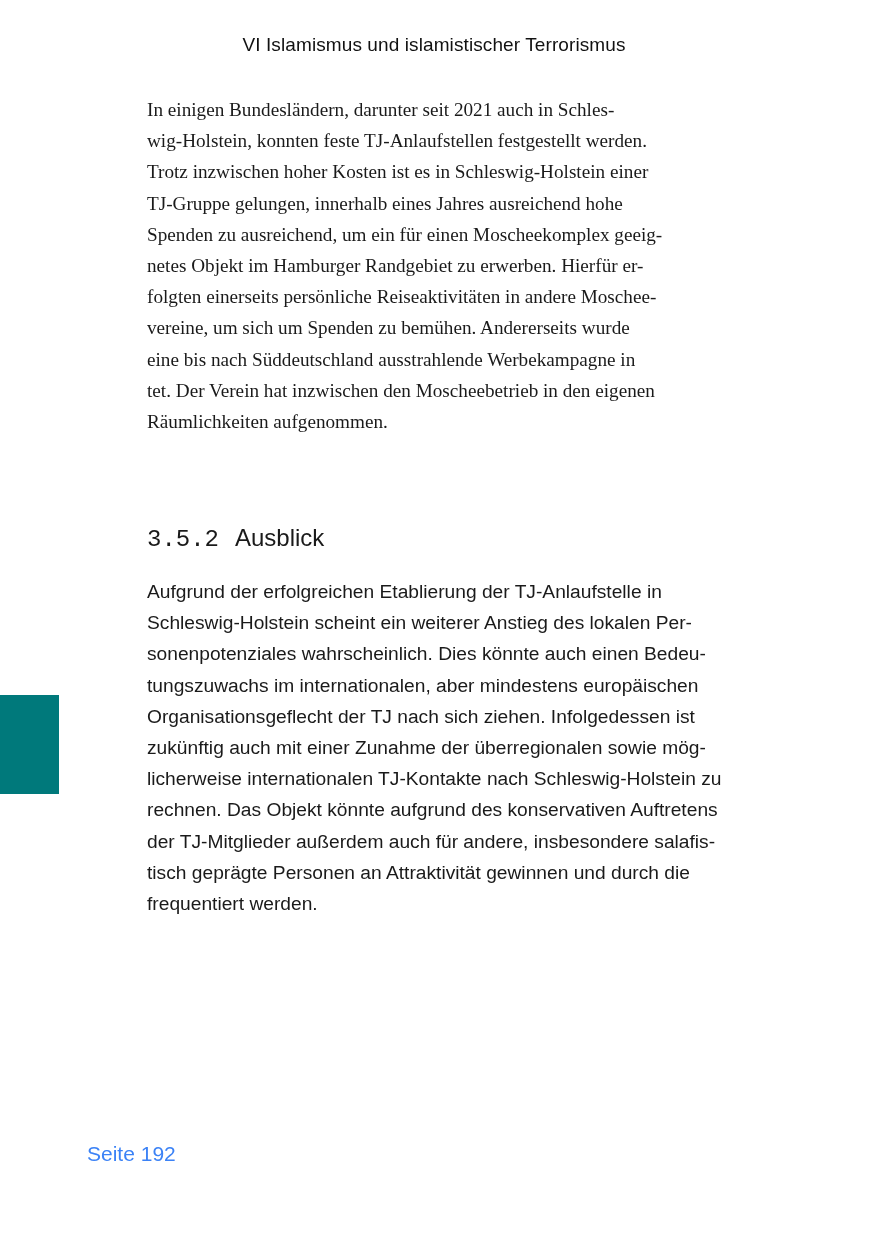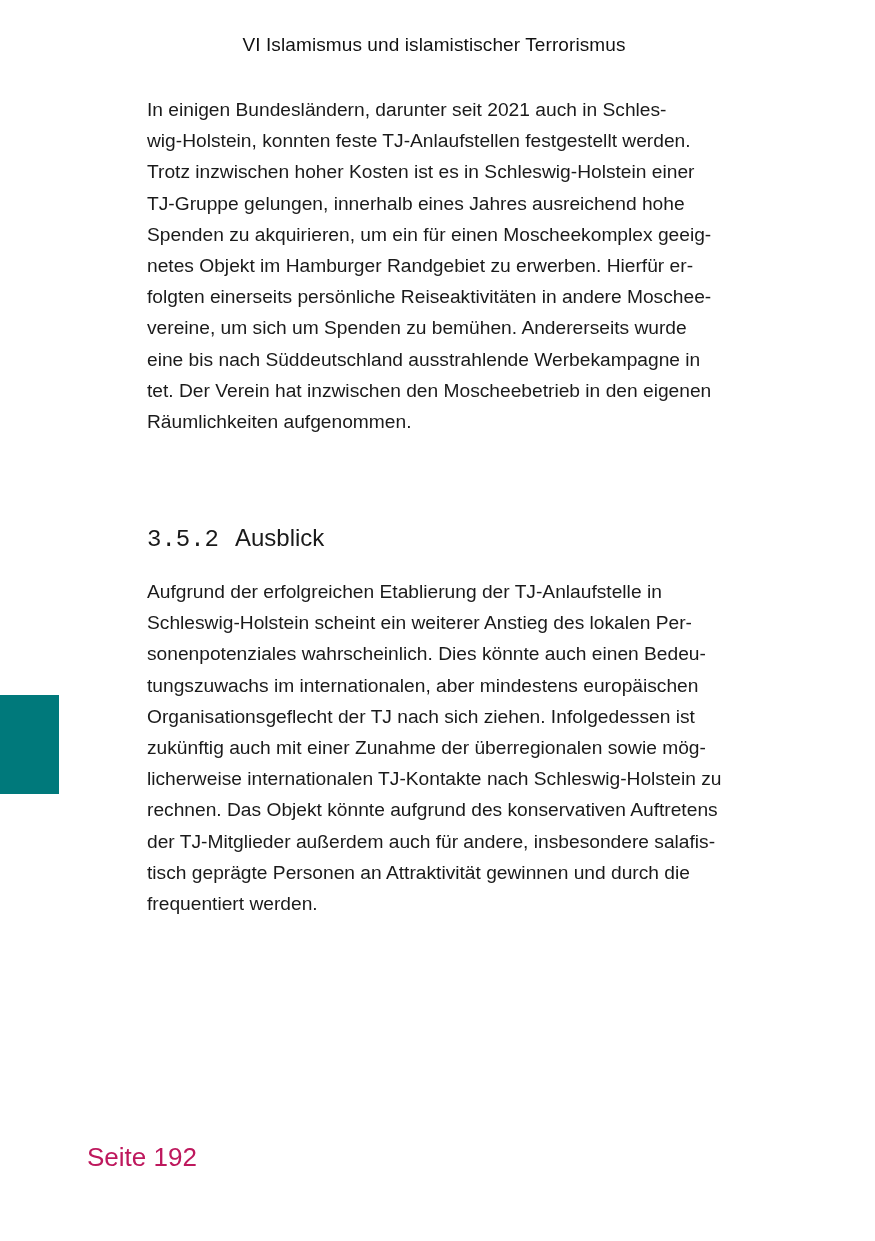--- a/index.html
+++ b/index.html
@@ -11,46 +11,46 @@
     .running-header {
       position: absolute; top: 34px; left: 0; width: 810px; text-align: center;
       font-size: 19px; letter-spacing: 0.1px; color: #111;
       padding-left: 58px; box-sizing: border-box;
     }
     .body-text {
       position: absolute; left: 147px; width: 650px;
       font-size: 19.2px; line-height: 31.2px; color: #1a1a1a;
     }
     .body-text .line { display: block; white-space: nowrap; }
-    #para1 { top: 94px; }
+    #para1 { top: 94px; font-family: Liberation Serif, serif; }
     .section-heading {
       position: absolute; left: 147px; top: 524px;
       font-size: 24px; color: #1a1a1a; white-space: nowrap;
     }
     .section-heading .num { display: inline-block; width: 88px; font-family: Liberation Mono, monospace; }
     #para2 { top: 576px; }
     .side-tab {
       position: absolute; left: 0; top: 695px; width: 59px; height: 99px;
       background: #00797b;
     }
     .page-number {
-      position: absolute; left: 87px; top: 1142px; font-size: 26px; color: #be185d;
+      position: absolute; left: 87px; top: 1142px; font-size: 21px; color: #3b82f6;
     }
   </style>
 </head>
 <body>
 
 <div class="running-header">VI Islamismus und islamistischer Terrorismus</div>
 
 <div class="body-text" id="para1">
   <span class="line">In einigen Bundesländern, darunter seit 2021 auch in Schles-</span>
   <span class="line">wig-Holstein, konnten feste TJ-Anlaufstellen festgestellt werden.</span>
   <span class="line">Trotz inzwischen hoher Kosten ist es in Schleswig-Holstein einer</span>
   <span class="line">TJ-Gruppe gelungen, innerhalb eines Jahres ausreichend hohe</span>
-  <span class="line">Spenden zu akquirieren, um ein für einen Moscheekomplex geeig-</span>
+  <span class="line">Spenden zu ausreichend, um ein für einen Moscheekomplex geeig-</span>
   <span class="line">netes Objekt im Hamburger Randgebiet zu erwerben. Hierfür er-</span>
   <span class="line">folgten einerseits persönliche Reiseaktivitäten in andere Moschee-</span>
   <span class="line">vereine, um sich um Spenden zu bemühen. Andererseits wurde</span>
   <span class="line">eine bis nach Süddeutschland ausstrahlende Werbekampagne in</span>
   <span class="line">tet. Der Verein hat inzwischen den Moscheebetrieb in den eigenen</span>
   <span class="line">Räumlichkeiten aufgenommen.</span>
 </div>
 
 <div class="section-heading">
   <span class="num">3.5.2</span><span>Ausblick</span>

